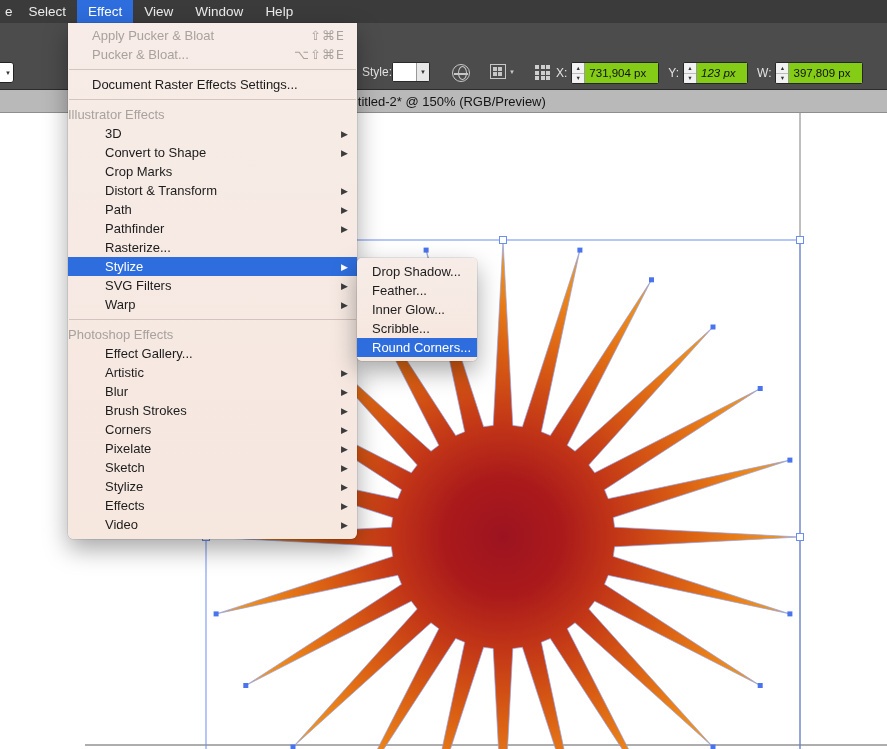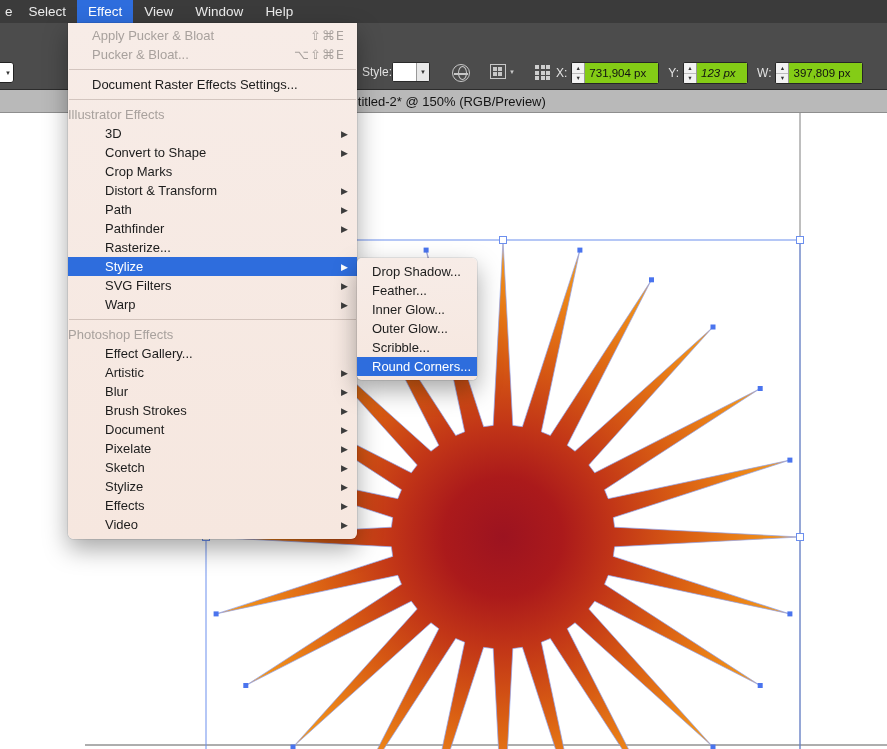--- a/index.html
+++ b/index.html
@@ -268,21 +268,21 @@
       </div>
       <div class="menu-row indent2">
         <span class="mlabel">Blur</span>
         <span class="arrow">▶</span>
       </div>
       <div class="menu-row indent2">
         <span class="mlabel">Brush Strokes</span>
         <span class="arrow">▶</span>
       </div>
       <div class="menu-row indent2">
-        <span class="mlabel">Document</span>
+        <span class="mlabel">Corners</span>
         <span class="arrow">▶</span>
       </div>
       <div class="menu-row indent2">
         <span class="mlabel">Pixelate</span>
         <span class="arrow">▶</span>
       </div>
       <div class="menu-row indent2">
         <span class="mlabel">Sketch</span>
         <span class="arrow">▶</span>
       </div>
@@ -303,23 +303,20 @@
       <div class="menu-row sub">
         <span class="mlabel">Drop Shadow...</span>
       </div>
       <div class="menu-row sub">
         <span class="mlabel">Feather...</span>
       </div>
       <div class="menu-row sub">
         <span class="mlabel">Inner Glow...</span>
       </div>
       <div class="menu-row sub">
-        <span class="mlabel">Outer Glow...</span>
-      </div>
-      <div class="menu-row sub">
         <span class="mlabel">Scribble...</span>
       </div>
       <div class="menu-row highlighted sub">
         <span class="mlabel">Round Corners...</span>
       </div>
     </div>
 
 </div>
 
 </body></html>

